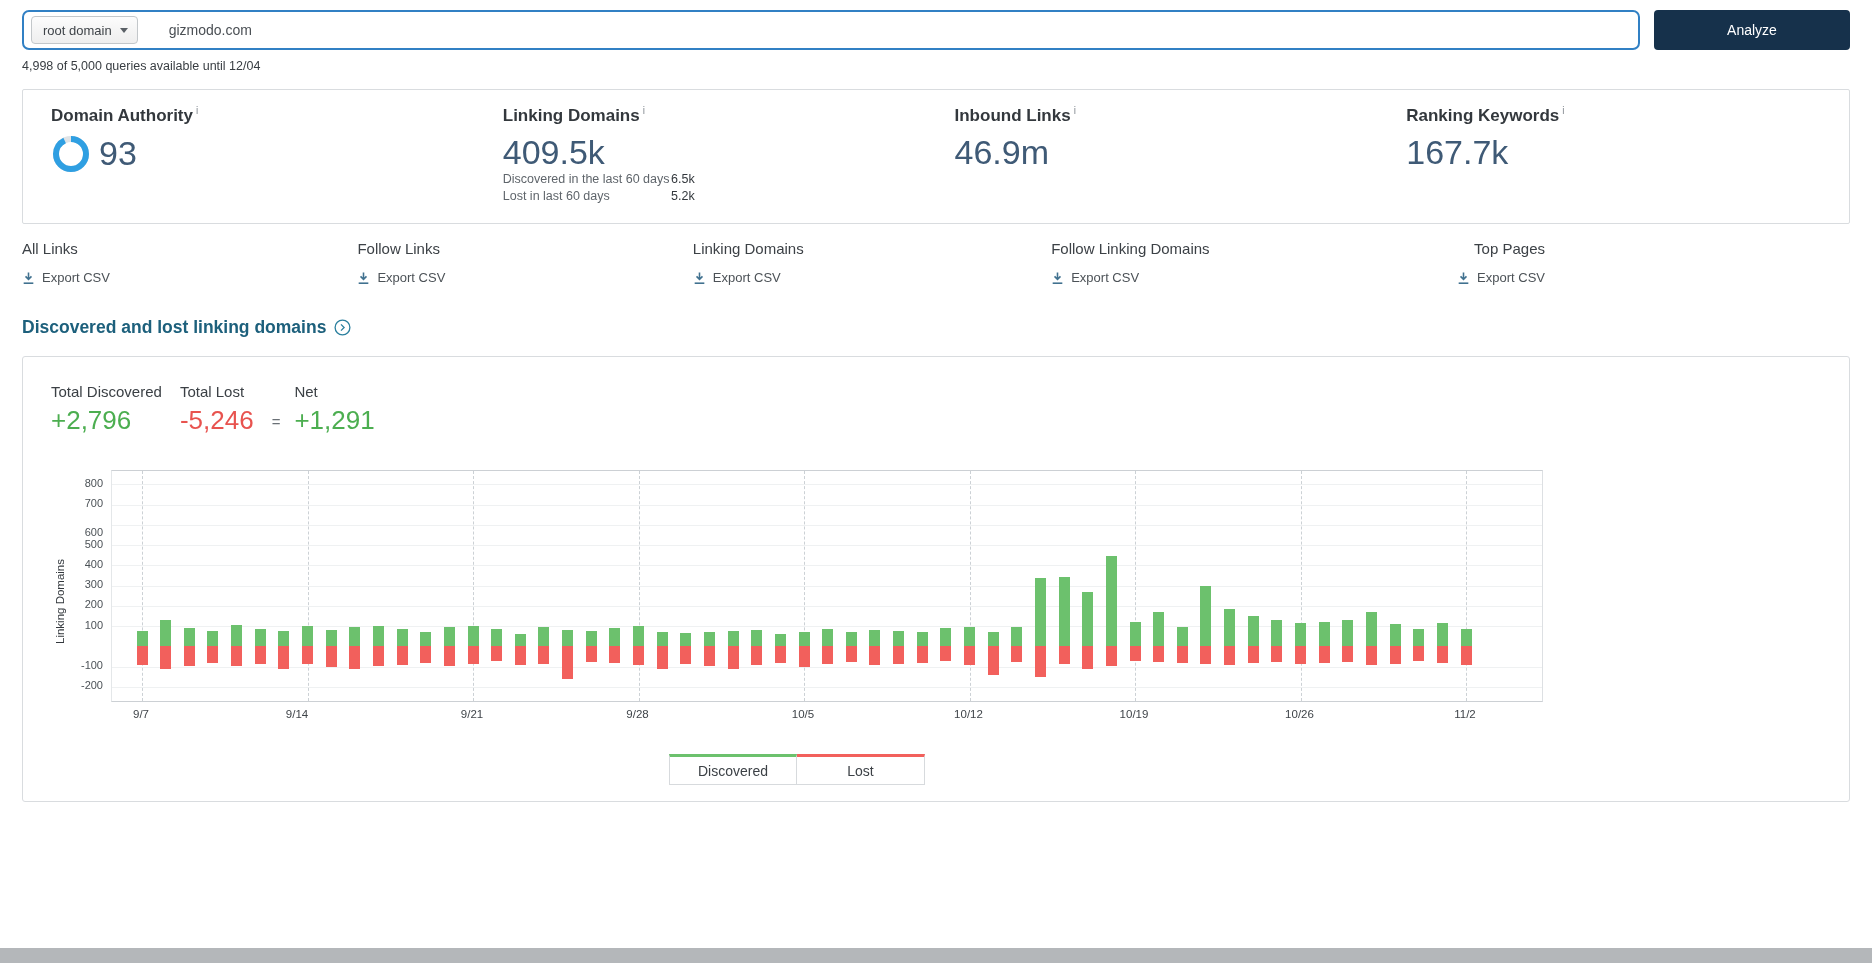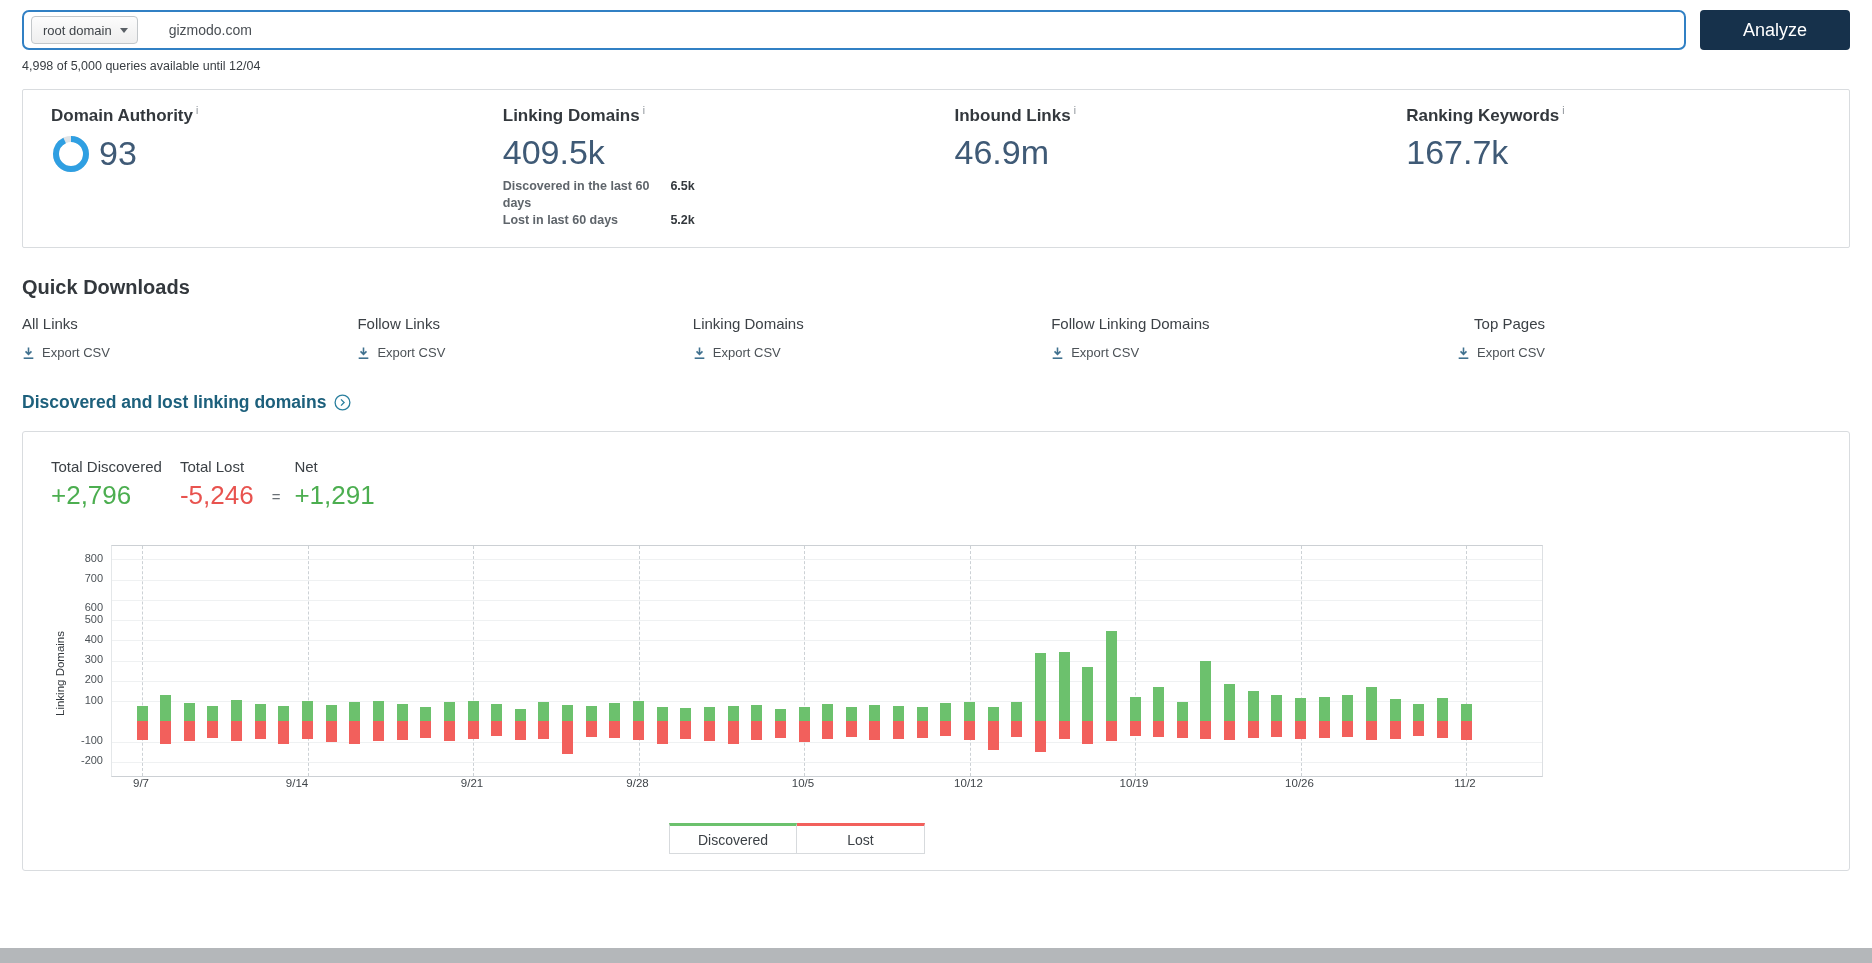--- a/index.html
+++ b/index.html
@@ -20,34 +20,34 @@
   }
   .scope-select {
     display: flex; align-items: center; gap: 8px; height: 28px;
     padding: 0 9px 0 11px; background: linear-gradient(#fcfcfc, #eeeeee);
     border: 1px solid #c3c7ca; border-radius: 4px;
     font-size: 13px; color: #3f4449; cursor: pointer; white-space: nowrap;
   }
   .caret { width: 0; height: 0; border-left: 4px solid transparent; border-right: 4px solid transparent; border-top: 5px solid #5a6066; }
   .search-input { flex: 1; border: none; outline: none; font-size: 14px; color: #4a4f54; font-family: inherit; background: transparent; }
   .analyze-btn {
-    width: 150px; background: var(--analyze-button, #16314b); border: none; border-radius: 4px;
-    color: #fff; font-size: 18px; font-family: inherit; cursor: pointer;
+    width: 196px; background: var(--analyze-button, #16314b); border: none; border-radius: 4px;
+    color: #fff; font-size: 14px; font-family: inherit; cursor: pointer;
   }
   .quota { margin: 9px 22px 0; font-size: 12.5px; color: #383d42; }
 
   
   .metrics-panel { display: flex; margin: 16px 22px 0; border: 1px solid #d9dcdf; border-radius: 2px; padding: 15px 14px 18px; gap: 9px; }
   .metric { flex: 1; padding-left: 14px; }
   .metric-label { font-size: 17px; font-weight: bold; color: #33383d; }
   .info { font-size: 10px; color: #878d93; margin-left: 3px; cursor: pointer; font-weight: normal; vertical-align: super; }
   .metric-value-row { display: flex; align-items: center; gap: 8px; margin-top: 8px; }
   .metric-value { font-size: 34px; color: var(--metric-value, #3f5a76); line-height: 1.1; }
   .da-ring { flex: 0 0 auto; }
-  .substats { margin-top: 7px; width: 192px; font-weight: bold; }
+  .substats { width: 192px; }
   .substat { display: flex; justify-content: space-between; font-size: 12.5px; line-height: 17px; color: #5f656b; }
   .substat-value { color: #33383d; }
 
   
   .qd-title { margin: 28px 22px 0; font-size: 20px; font-weight: bold; color: #33383d; }
   .qd-row { display: flex; justify-content: space-between; margin: 16px 22px 0; max-width: 1523px; }
   .qd-label { font-size: 15px; color: #3c4146; }
   .export-link { display: flex; align-items: center; gap: 7px; margin-top: 13px; font-size: 13px; color: #4c5257; cursor: pointer; }
   .qd-col:last-child .qd-label { text-align: right; }
 
@@ -70,21 +70,21 @@
   .ytick { position: absolute; right: 8px; font-size: 11px; color: #4b5156; }
   .plot-outer { flex: 1; position: relative; }
   .plot {
     position: relative; height: 232px;
     border-top: 1px solid #ccd0d4; border-bottom: 1px solid #ccd0d4;
     border-left: 1px solid #e4e7e9; border-right: 1px solid #dde0e3;
   }
   .hgrid { position: absolute; left: 0; right: 0; height: 1px; background: #eff1f2; }
   .vgrid { position: absolute; top: 0; bottom: 0; width: 0; border-left: 1px dashed #ccd1d5; }
   .bar { position: absolute; width: 11px; }
-  .x-labels { position: relative; height: 24px; }
+  .x-labels { position: relative; height: 24px; margin-top: 6px; }
   .xlabel { position: absolute; width: 48px; text-align: center; font-size: 11.5px; color: #3f4449; }
 
   .legend-row { width: 1492px; max-width: 100%; display: flex; justify-content: center; margin-top: 22px; }
   .legend-item {
     width: 128px; height: 31px; display: flex; align-items: center; justify-content: center;
     background: #fff; border: 1px solid #d7dadd; border-top-width: 3px;
     font-size: 14px; color: #3c4146; cursor: pointer;
   }
   .legend-item + .legend-item { border-left: none; }
 
@@ -152,21 +152,20 @@
     <div class="metric">
       <div class="metric-label">
         <span>Ranking Keywords</span><sup class="info">i</sup>
       </div>
       <div class="metric-value-row">
         <span class="metric-value">167.7k</span>
       </div>
     </div>
   </div>
 
-  <h2 class="qd-title">Quick Downloads</h2>
   <div class="qd-row">
     <div class="qd-col">
       <div class="qd-label">All Links</div>
       <div class="export-link">
         <svg width="13" height="14" viewBox="0 0 14 14">
             <path d="M7 1v7M3.8 5.3 7 8.5l3.2-3.2" stroke="#40718f" stroke-width="1.7" fill="none"></path>
             <path d="M1.8 12.6h10.4" stroke="#40718f" stroke-width="1.7"></path>
           </svg>
         <span>Export CSV</span>
       </div>

